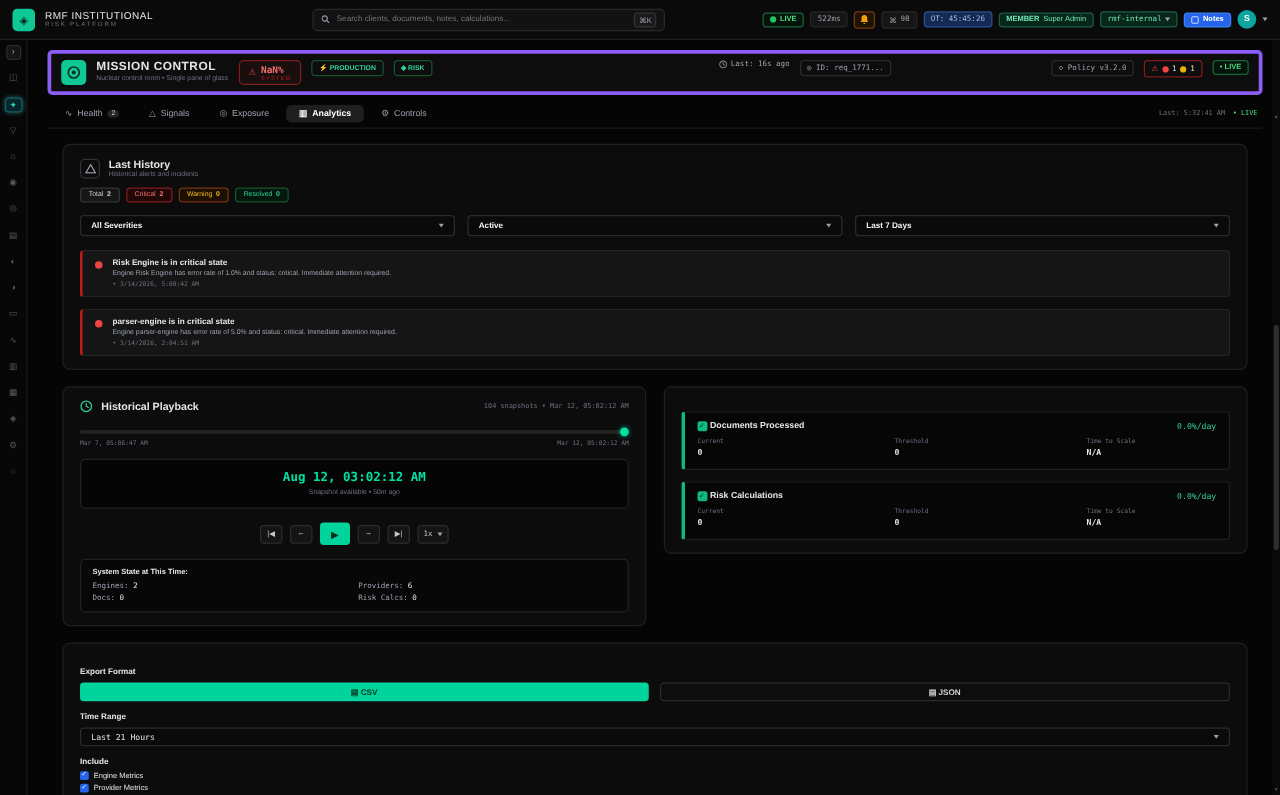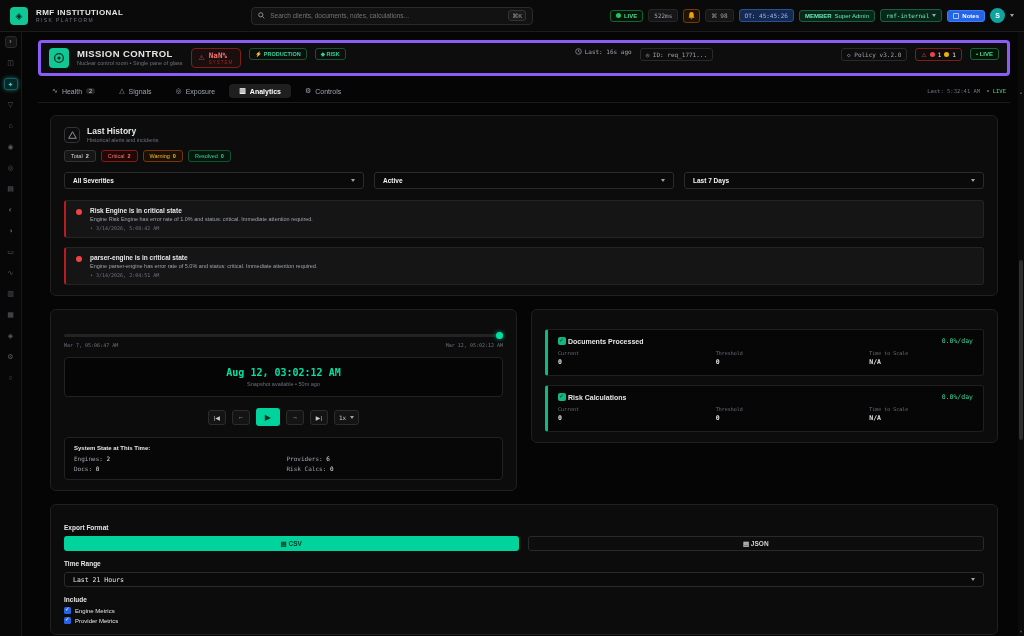--- a/index.html
+++ b/index.html
@@ -5,21 +5,21 @@
   * { margin:0; padding:0; box-sizing:border-box; }
   html,body { width:1024px; height:636px; overflow:hidden; background:#050505;
     font-family:"Liberation Sans", sans-serif; color:#e5e5e5; }
   .mono { font-family:"DejaVu Sans Mono", monospace; }
 
   
   .topbar { height:32px; background:#0a0a0a; border-bottom:1px solid #1c1c1c;
     display:flex; align-items:center; padding:0 10px; gap:8px; }
   .logo-sq { width:18px; height:18px; border-radius:4px; background:#10c896;
     display:flex; align-items:center; justify-content:center; color:#05281c; font-size:9px; }
-  .brand-title { font-size:8px; font-weight:bold; letter-spacing:.4px; }
+  .brand-title { font-size:8px; font-weight:normal; letter-spacing:.4px; }
   .brand-sub { font-size:5px; color:#6b7280; letter-spacing:1.4px; }
   .search { width:282px; margin-left:120px; height:18px; background:#121212;
     border:1px solid #2a2a2a; border-radius:4px; display:flex; align-items:center;
     padding:0 6px; gap:5px; }
   .search input { flex:1; background:transparent; border:none; outline:none;
     color:#9ca3af; font-size:6.5px; font-family:"Liberation Sans",sans-serif; }
   .kbd { font-size:6px; color:#9ca3af; border:1px solid #333; background:#1a1a1a;
     border-radius:3px; padding:1px 3px; }
   .tb-right { margin-left:auto; display:flex; align-items:center; gap:5px; }
   .pill { display:inline-flex; align-items:center; gap:3px; border-radius:3px;
@@ -132,21 +132,21 @@
   .state-panel { margin-top:11px; background:#070707; border:1px solid #222;
     border-radius:4px; padding:7px 9px; }
   .state-title { font-size:6px; font-weight:bold; }
   .state-grid { display:grid; grid-template-columns:1fr 1fr; gap:3px 6px; margin-top:4px; }
   .state-item { font-size:6px; color:#9ca3af; }
   .state-item b { color:#e5e5e5; font-weight:normal; }
 
   
   .metric { background:#060606; border:1px solid #1f1f1f; border-left:3px solid #10b981;
     border-radius:3px; padding:7px 10px 9px; margin-top:9px; }
-  .metric-head { display:flex; align-items:center; gap:2px; }
+  .metric-head { display:flex; gap:2px; }
   .check-sq { width:8px; height:8px; background:#10b981; border-radius:2px; position:relative; }
   .check-sq::after { content:"✓"; position:absolute; left:1px; top:-1px; font-size:6px; color:#04311f; }
   .metric-name { font-size:7px; font-weight:bold; }
   .metric-rate { margin-left:auto; font-size:6.5px; color:#34d399; }
   .metric-cols { display:grid; grid-template-columns:38% 37% 25%; margin-top:5px; }
   .m-lbl { font-size:5px; color:#6b7280; }
   .m-val { font-size:6.5px; font-weight:bold; margin-top:2px; }
 
   
   .exp-label { font-size:6.5px; font-weight:bold; margin-top:9px; }
@@ -388,20 +388,28 @@
               <div class="alert-desc">Engine parser-engine has error rate of 5.0% and status: critical. Immediate attention required.</div>
               <div class="alert-ts mono">• 3/14/2026, 2:04:51 AM</div>
             </div>
           </div>
         </div>
       </div>
 
       <div class="two-col">
 
         <div class="card">
+          <div class="card-head">
+            <svg width="10" height="10" viewBox="0 0 10 10">
+                <circle cx="5" cy="5" r="4.2" fill="none" stroke="#34d399" stroke-width="1"></circle>
+                <path d="M5 2.5 L5 5 L7 6.2" fill="none" stroke="#34d399" stroke-width="1"></path>
+              </svg>
+            <div class="card-title">Historical Playback</div>
+            <div class="card-meta mono">104 snapshots • Mar 12, 05:02:12 AM</div>
+          </div>
 
           <div class="slider">
             <div class="slider-track"></div>
             <div class="slider-thumb"></div>
           </div>
           <div class="slider-labels mono">
             <span>Mar 7, 05:06:47 AM</span>
             <span>Mar 12, 05:02:12 AM</span>
           </div>
 

